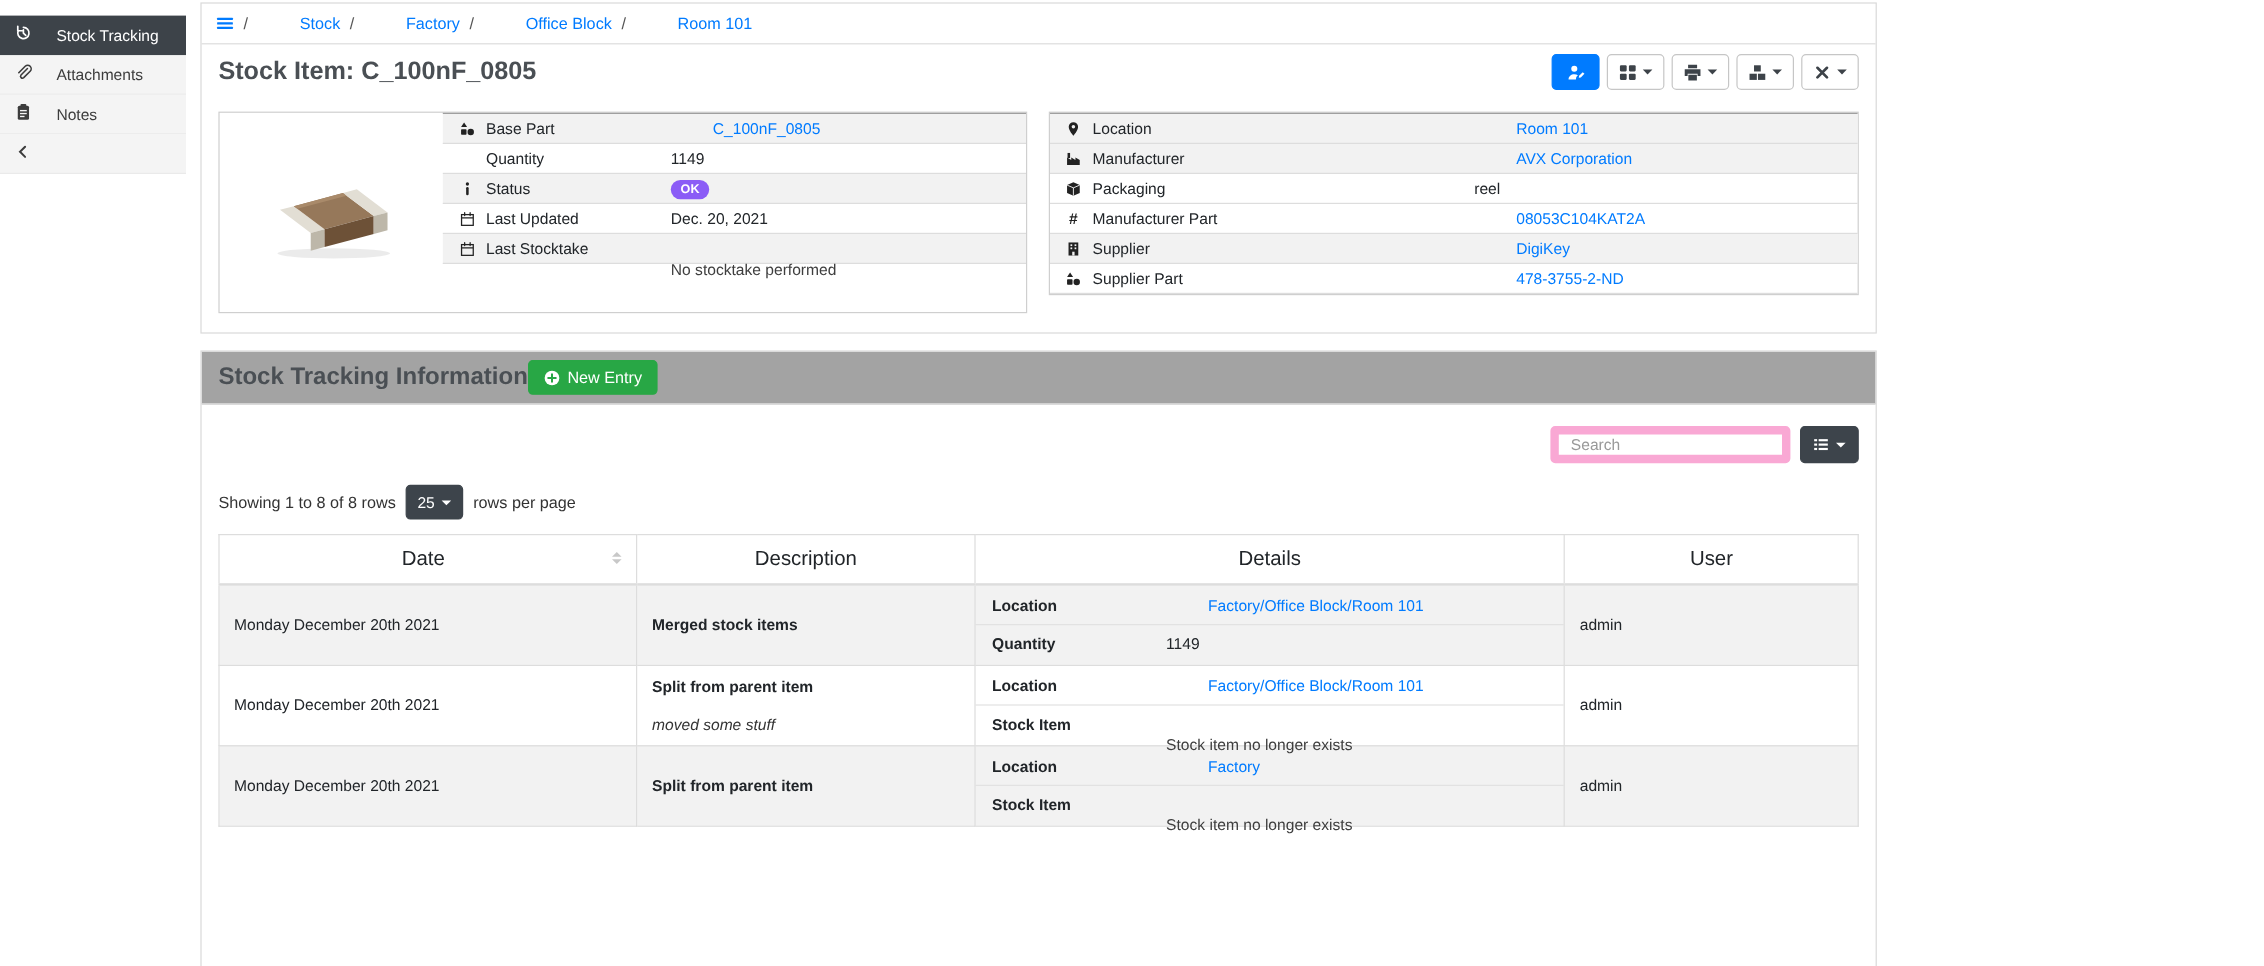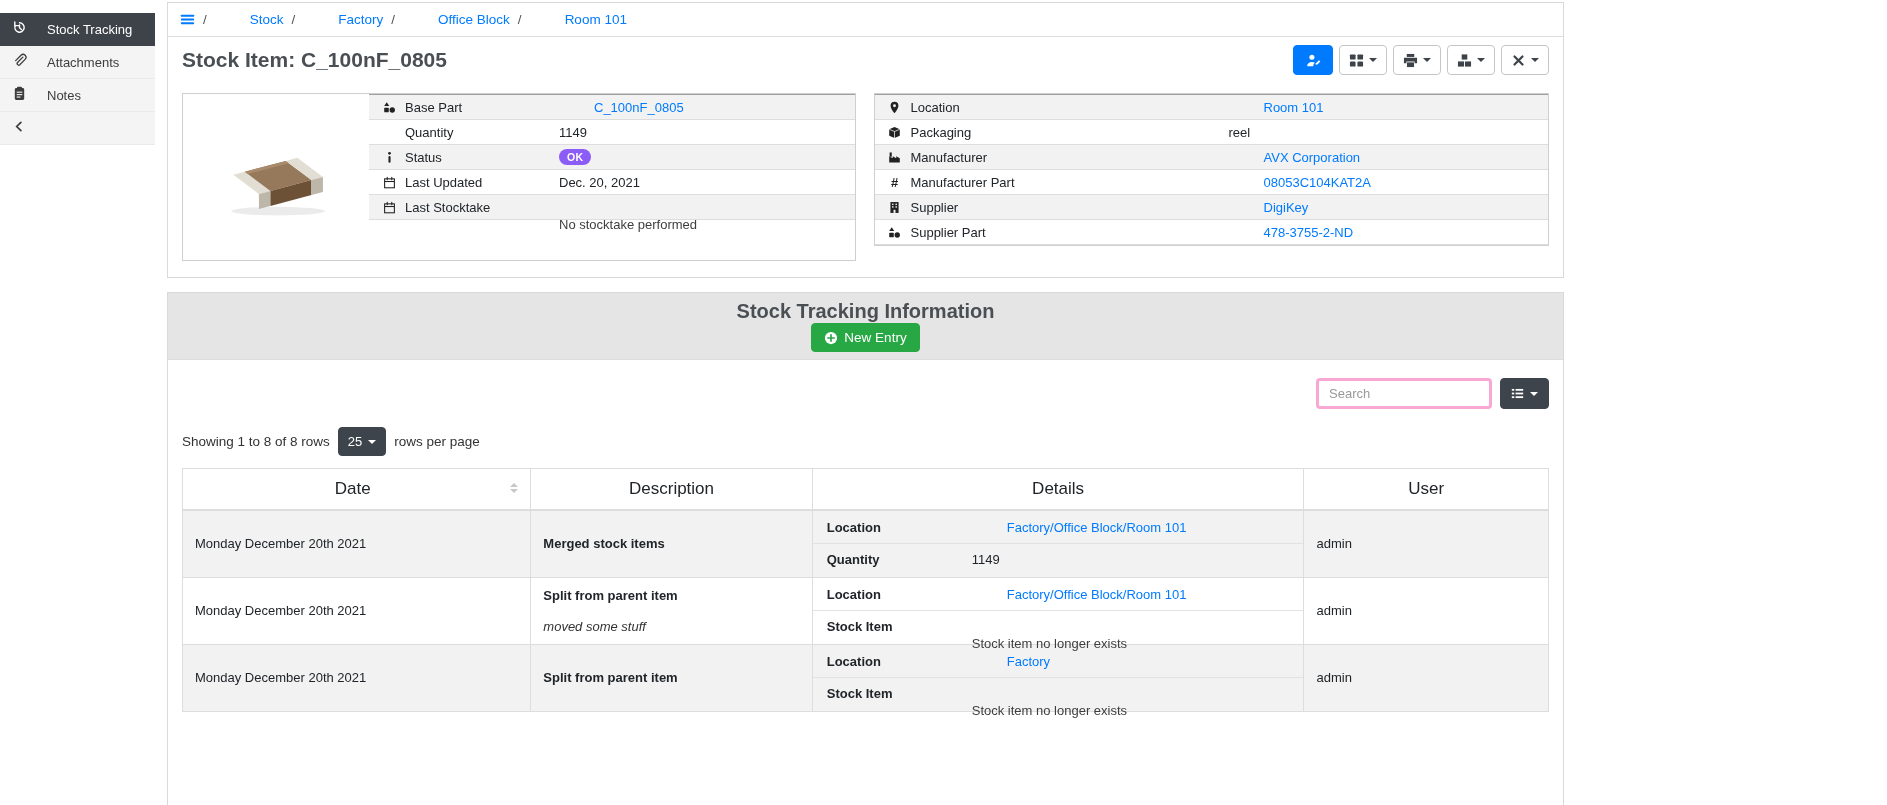--- a/index.html
+++ b/index.html
@@ -61,35 +61,35 @@
   .dvalue { flex: 1; }
   .italic-muted { color: #3e3e3e; margin-top: 34px; }
   .badge-ok {
     background: #8b5cf6; color: #fff; font-size: 10.5px; font-weight: bold;
     padding: 2px 8px; border-radius: 9px; display: inline-block; letter-spacing: .3px;
   }
 
   
   .panel-tracking { margin-top: 14px; height: 515px; overflow: hidden; }
   .section-header {
-    display: flex; justify-content: space-between; align-items: center;
-    padding: 7px 14px; background: #e5e5e5; border-bottom: 1px solid #ddd; flex-direction: column;
+    display: flex; justify-content: flex-start; align-items: center;
+    padding: 7px 14px; background: #a3a3a3; border-bottom: 1px solid #ddd;
   }
   .section-header h2 { margin: 0; font-size: 20px; font-weight: 600; color: #4a4f54; }
   .btn-success {
     display: inline-flex; align-items: center; gap: 6px; background: #28a745;
     border: 1px solid #28a745; color: #fff; border-radius: 4px; padding: 6px 12px;
     font-size: 13.5px; cursor: pointer; font-family: inherit;
   }
   .btn-success svg { width: 14px; height: 14px; }
 
   .section-body { padding: 12px 14px 0; }
   .search-row { display: flex; justify-content: flex-end; align-items: center; gap: 8px; margin: 6px 0 18px; }
   .search-input {
-    width: 176px; height: 31px; border: 3px solid #f9a8d4; border-radius: 4px;
+    width: 200px; height: 31px; border: 7px solid #f9a8d4; border-radius: 4px;
     padding: 0 10px; font-size: 13px; color: #333; font-family: inherit; outline: none;
   }
   .search-input::placeholder { color: #999; }
   .btn-dark {
     background: #3d444b; border: 1px solid #3d444b; color: #fff; border-radius: 4px;
     height: 31px; padding: 0 10px; display: inline-flex; align-items: center; gap: 6px;
     cursor: pointer; font-size: 13px; font-family: inherit;
   }
   .btn-dark svg { width: 13px; height: 13px; }
 
@@ -316,39 +316,39 @@
             <div class="drow striped">
               <span class="dicon">
                 <svg viewBox="0 0 16 16" fill="currentColor">
                     <path d="M8 1a4.8 4.8 0 0 1 4.8 4.8C12.8 9.6 8 15 8 15S3.2 9.6 3.2 5.8A4.8 4.8 0 0 1 8 1z"></path>
                     <circle cx="8" cy="5.8" r="1.8" fill="#f2f2f2"></circle>
                   </svg>
               </span>
               <span class="dlabel">Location</span>
               <span class="dvalue"><a class="link">Room 101</a></span>
             </div>
+            <div class="drow striped">
+              <span class="dicon">
+                <svg viewBox="0 0 16 16" fill="currentColor">
+                    <path d="M1.5 14.2V6.4l4.3 2.6V6.4l4.3 2.6V6.4l4.4 2.6v5.2z"></path>
+                    <rect x="2" y="1.8" width="2.6" height="5.2"></rect>
+                  </svg>
+              </span>
+              <span class="dlabel">Manufacturer</span>
+              <span class="dvalue"><a class="link">AVX Corporation</a></span>
+            </div>
             <div class="drow">
               <span class="dicon">
                 <svg viewBox="0 0 16 16" fill="currentColor">
                     <path d="M8 1.2L14.5 4v8L8 14.8 1.5 12V4z"></path>
                     <path d="M1.5 4L8 6.8 14.5 4M8 6.8v8" stroke="#fff" stroke-width="0.9" fill="none"></path>
                   </svg>
               </span>
               <span class="dlabel">Packaging</span>
               <span class="dvalue">reel</span>
-            </div>
-            <div class="drow striped">
-              <span class="dicon">
-                <svg viewBox="0 0 16 16" fill="currentColor">
-                    <path d="M1.5 14.2V6.4l4.3 2.6V6.4l4.3 2.6V6.4l4.4 2.6v5.2z"></path>
-                    <rect x="2" y="1.8" width="2.6" height="5.2"></rect>
-                  </svg>
-              </span>
-              <span class="dlabel">Manufacturer</span>
-              <span class="dvalue"><a class="link">AVX Corporation</a></span>
             </div>
             <div class="drow">
               <span class="dicon">#</span>
               <span class="dlabel">Manufacturer Part</span>
               <span class="dvalue"><a class="link">08053C104KAT2A</a></span>
             </div>
             <div class="drow striped">
               <span class="dicon">
                 <svg viewBox="0 0 16 16" fill="currentColor">
                   <rect x="3" y="1.3" width="10" height="13.4"></rect>

